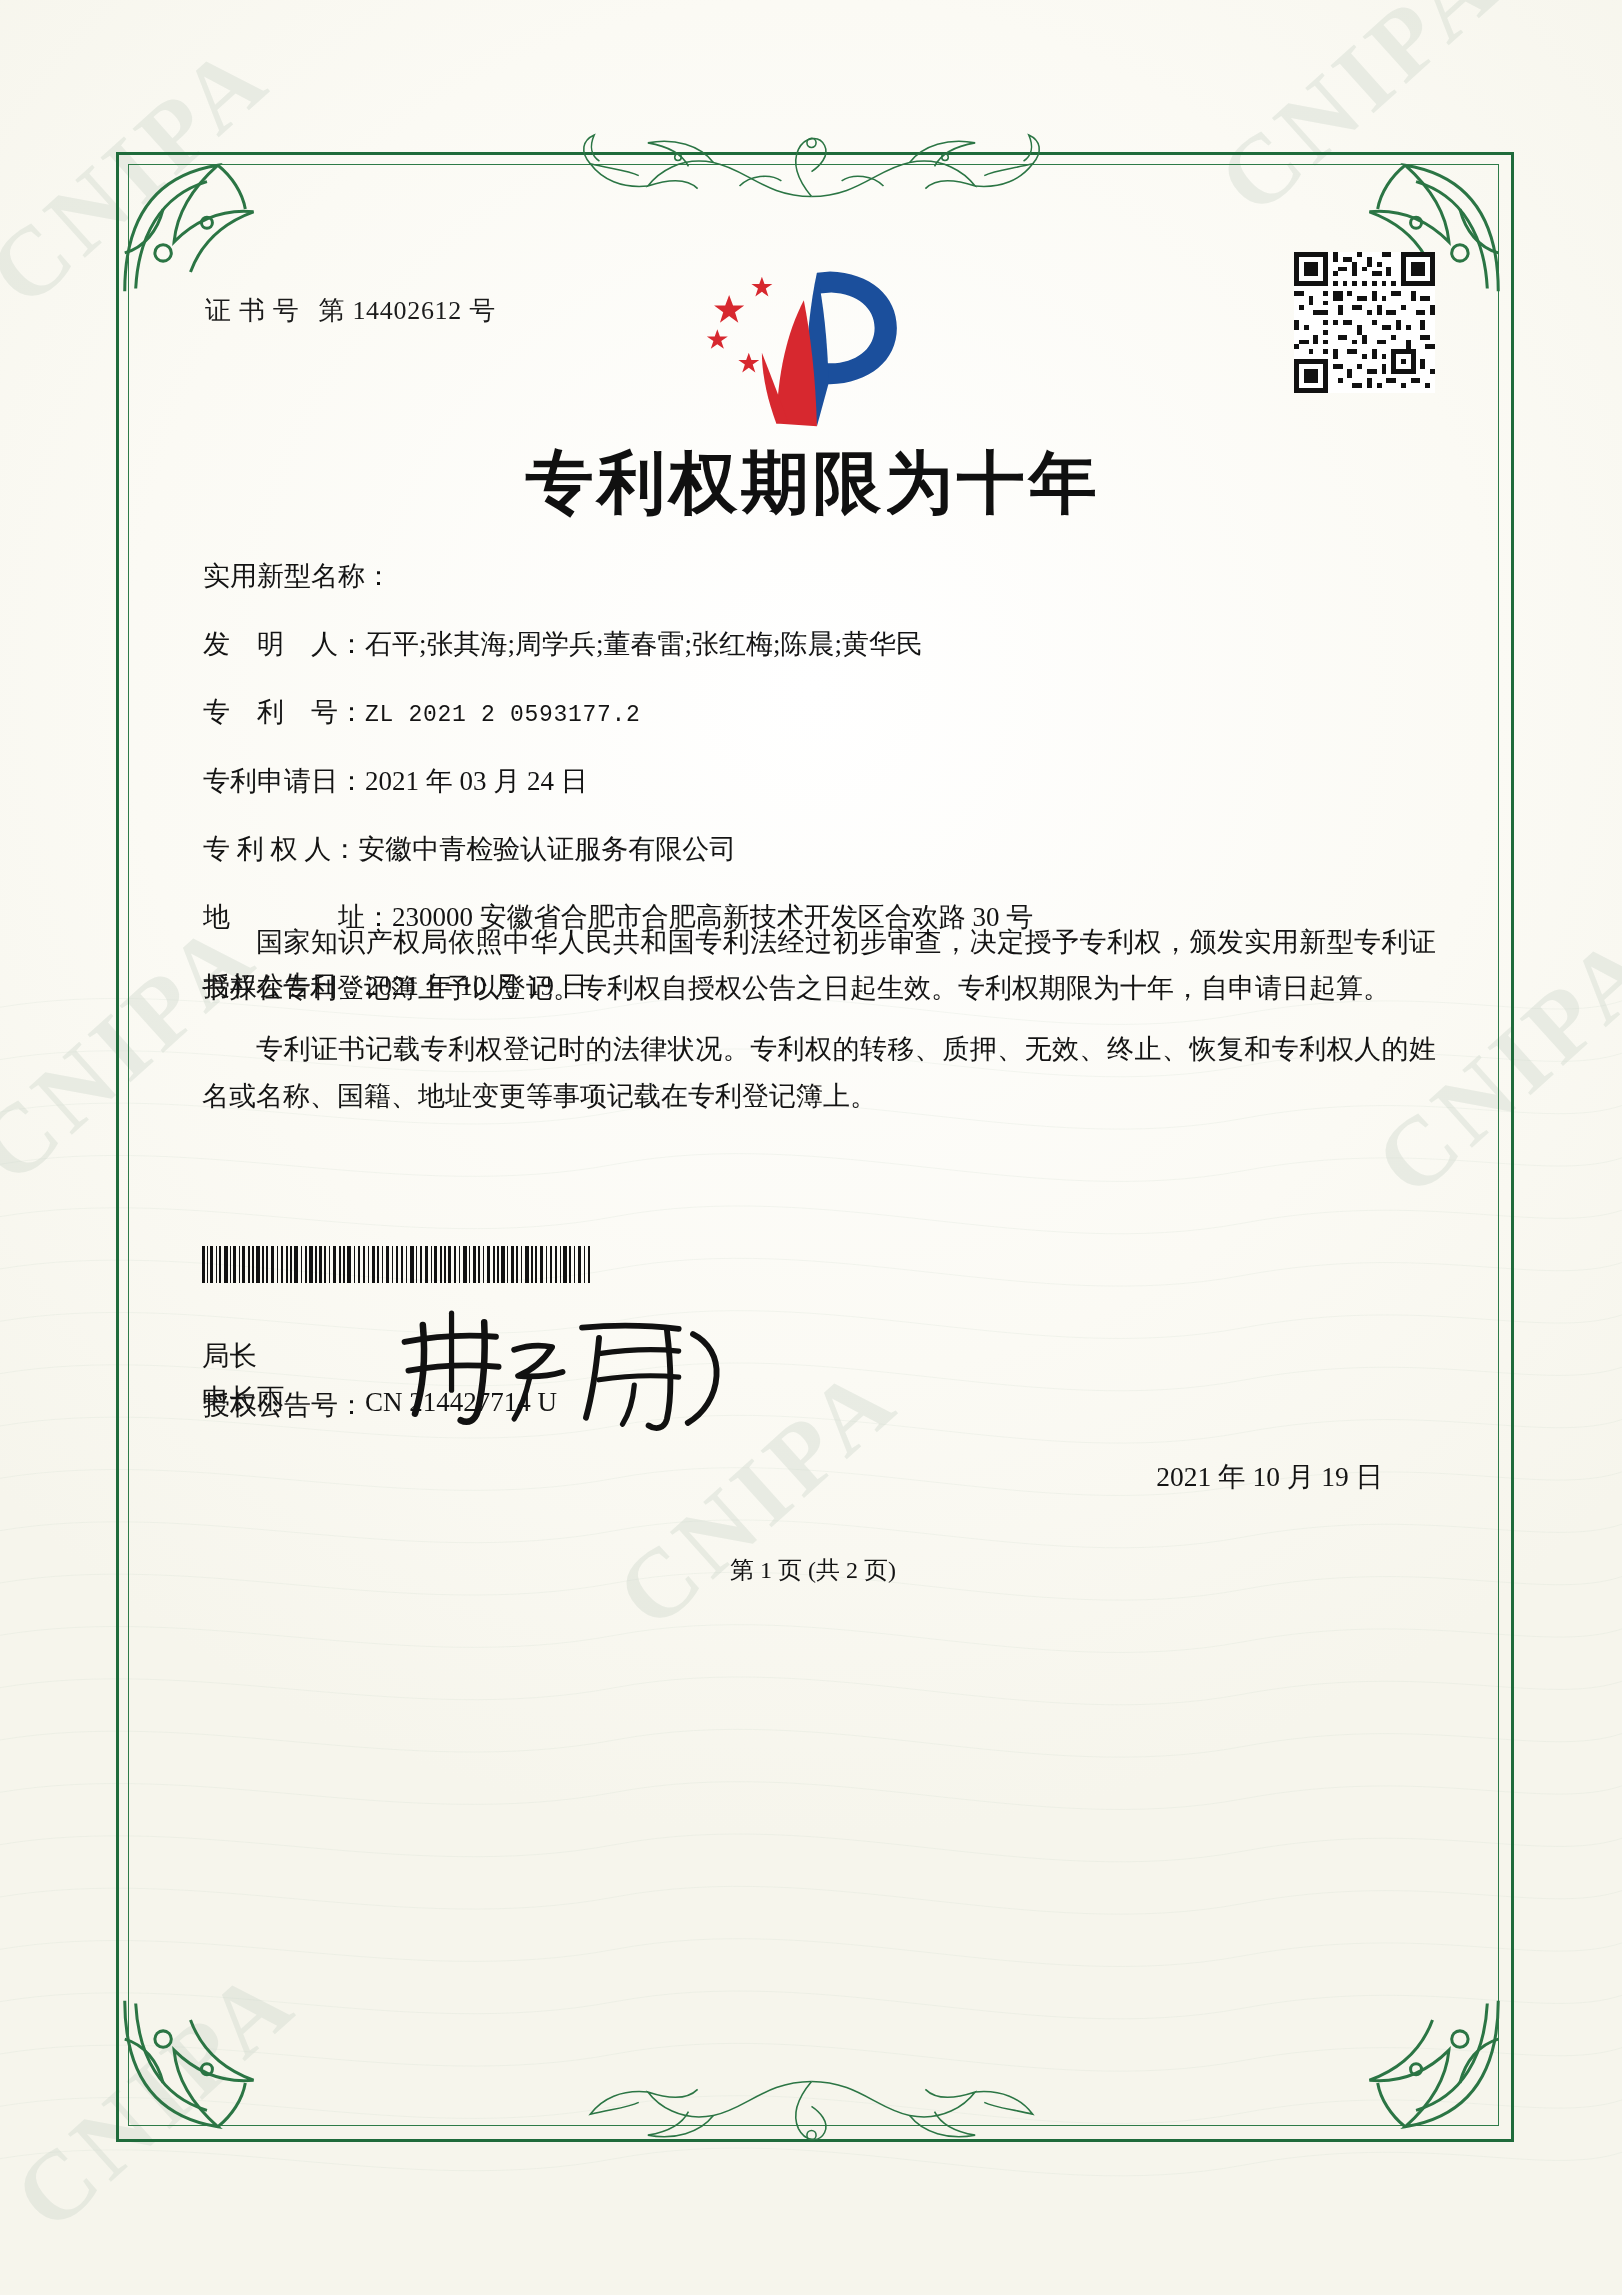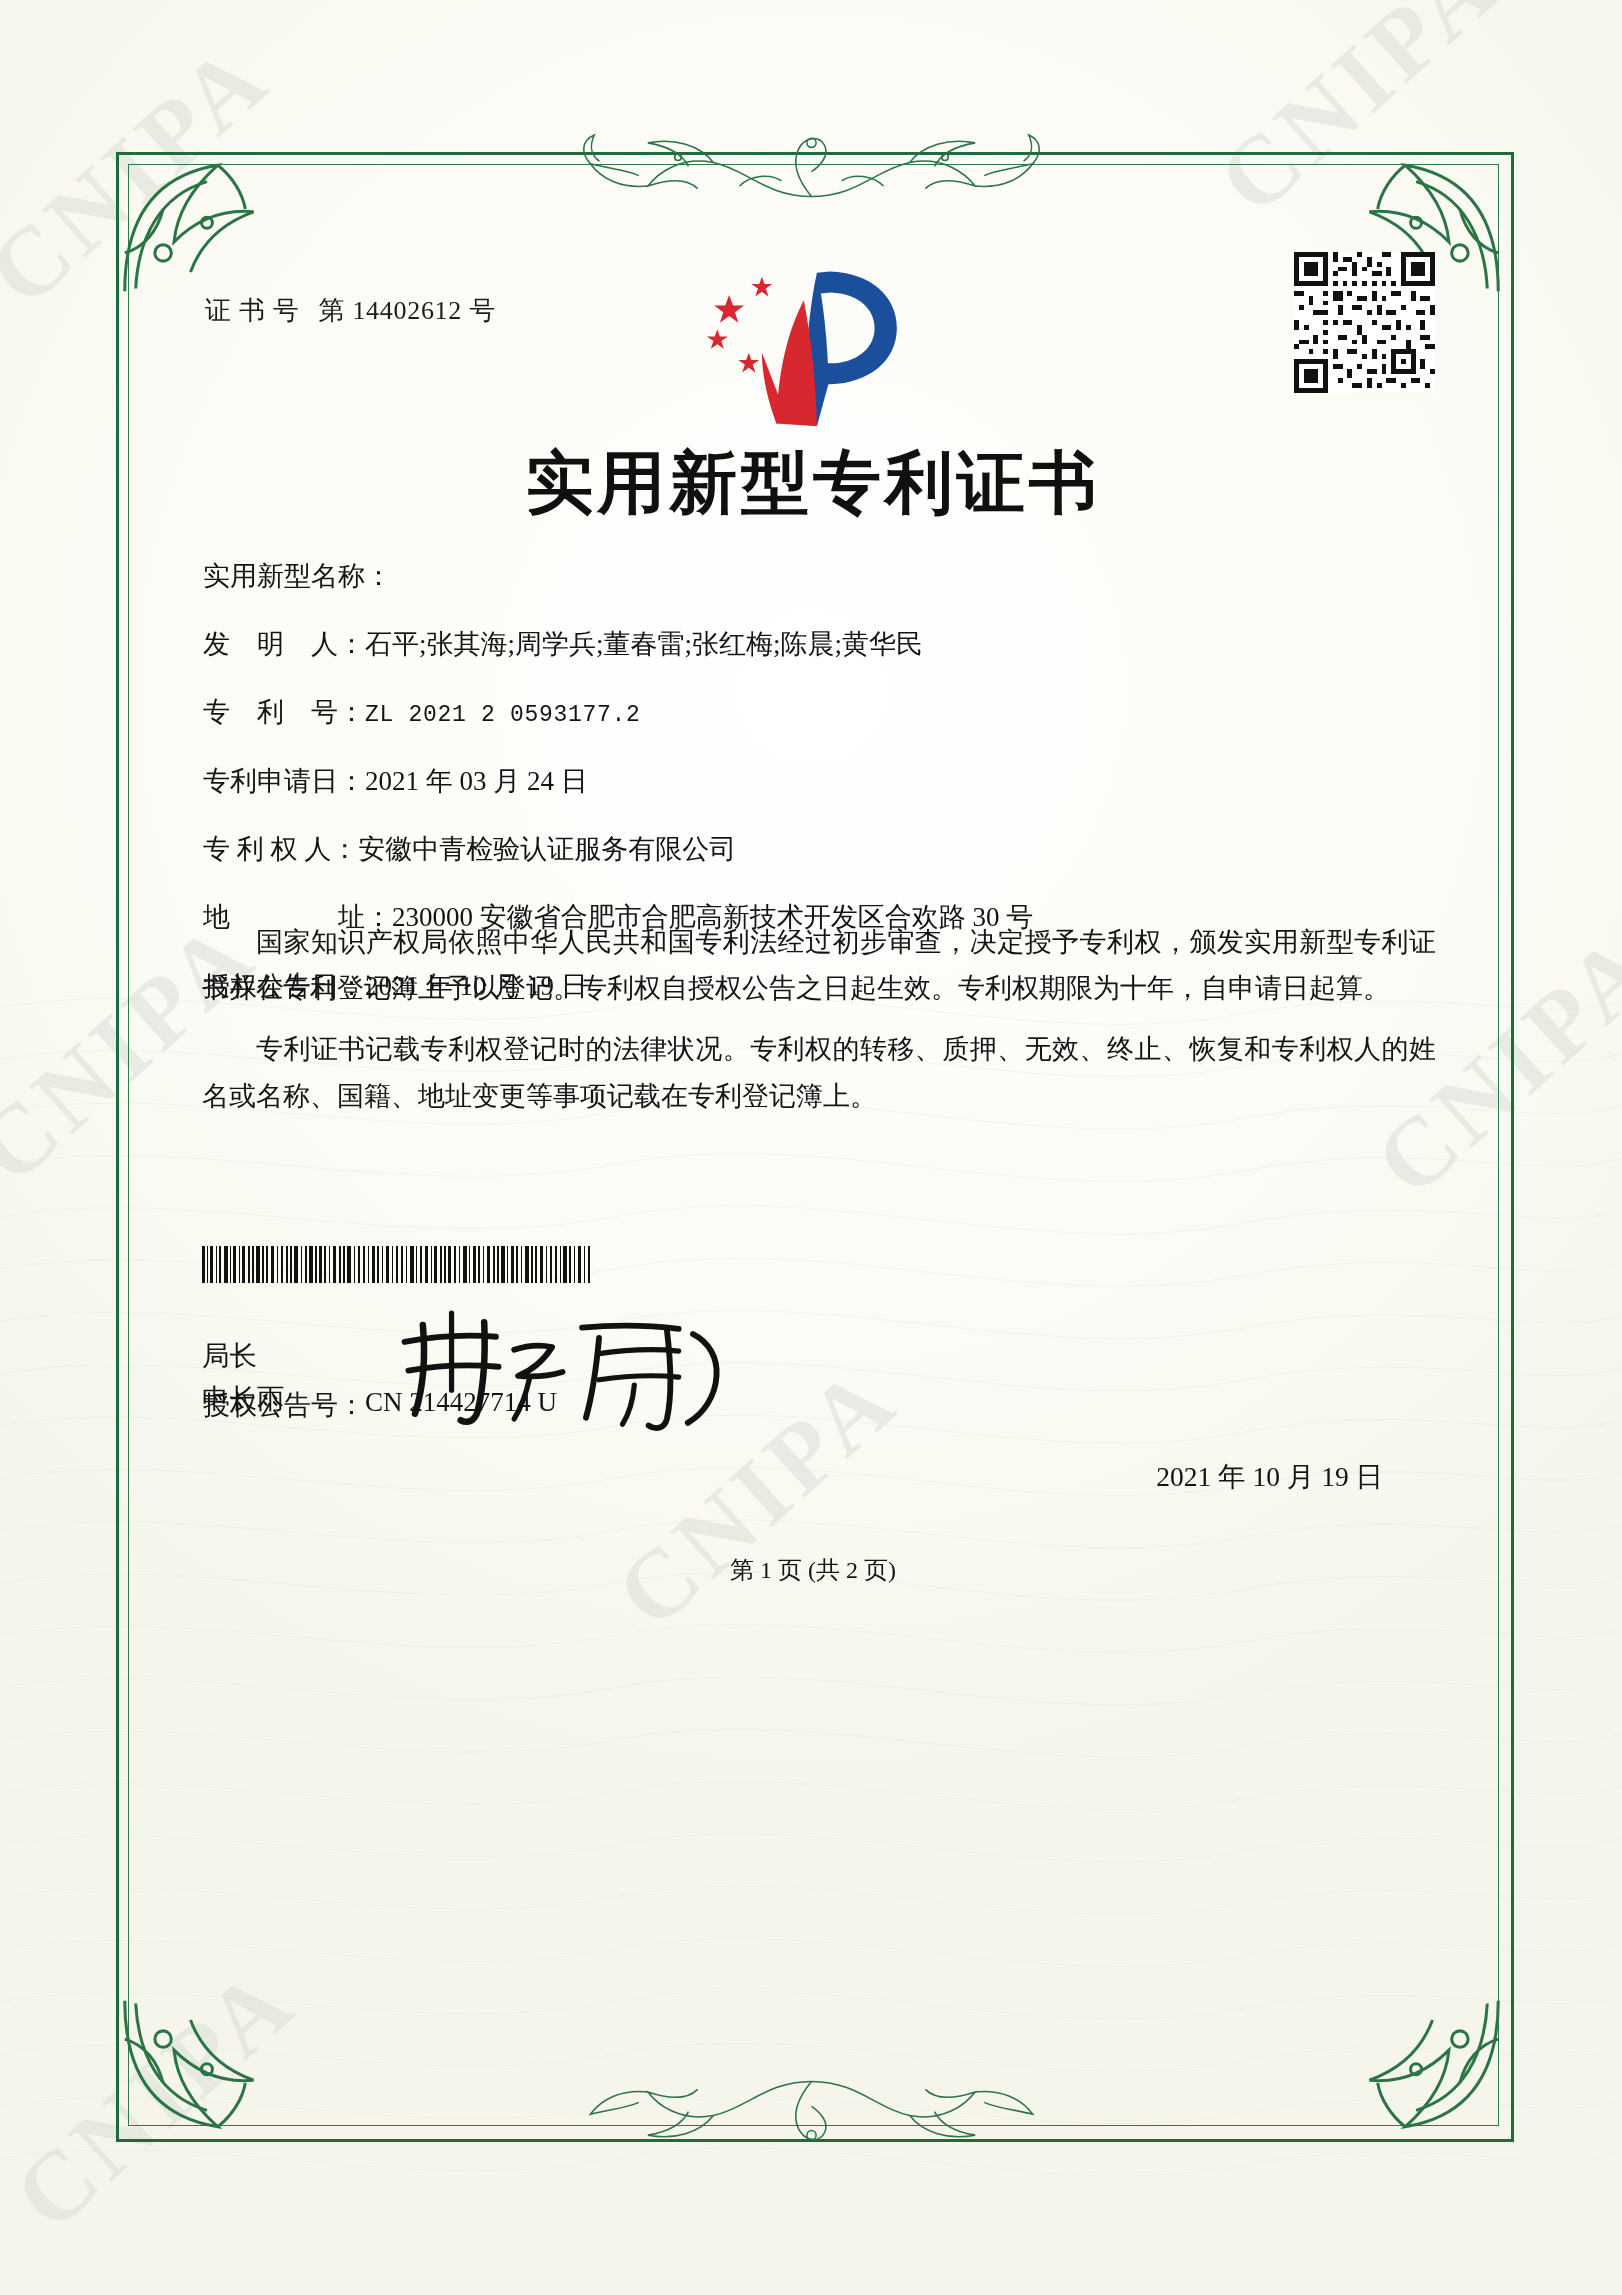--- a/index.html
+++ b/index.html
@@ -508,21 +508,21 @@
       <path d="M134 248 C 120 210, 112 172, 112 140 C 126 176, 140 212, 152 246 Z" fill="#d7282f"></path>
 
       <g fill="#d7282f">
         <polygon points="62,52 68,68 85,68 71,78 76,94 62,84 48,94 53,78 39,68 56,68"></polygon>
         <polygon points="112,24 116,35 128,35 118,42 122,54 112,47 102,54 106,42 96,35 108,35"></polygon>
         <polygon points="44,104 48,115 60,115 50,122 54,134 44,127 34,134 38,122 28,115 40,115"></polygon>
         <polygon points="92,140 96,151 108,151 98,158 102,170 92,163 82,170 86,158 76,151 88,151"></polygon>
       </g>
     </svg>
 
-    <div class="doc-title">实用新型专利证书</div>
+    <div class="doc-title">专利权期限为十年</div>
 
     <div class="fields">
 
       <div class="field-row">
         <span class="f-label">实用新型名称：</span>
       </div>
 
       <div class="field-row">
         <span class="f-label">发　明　人：</span>
         <span class="f-value">石平;张其海;周学兵;董春雷;张红梅;陈晨;黄华民</span>

